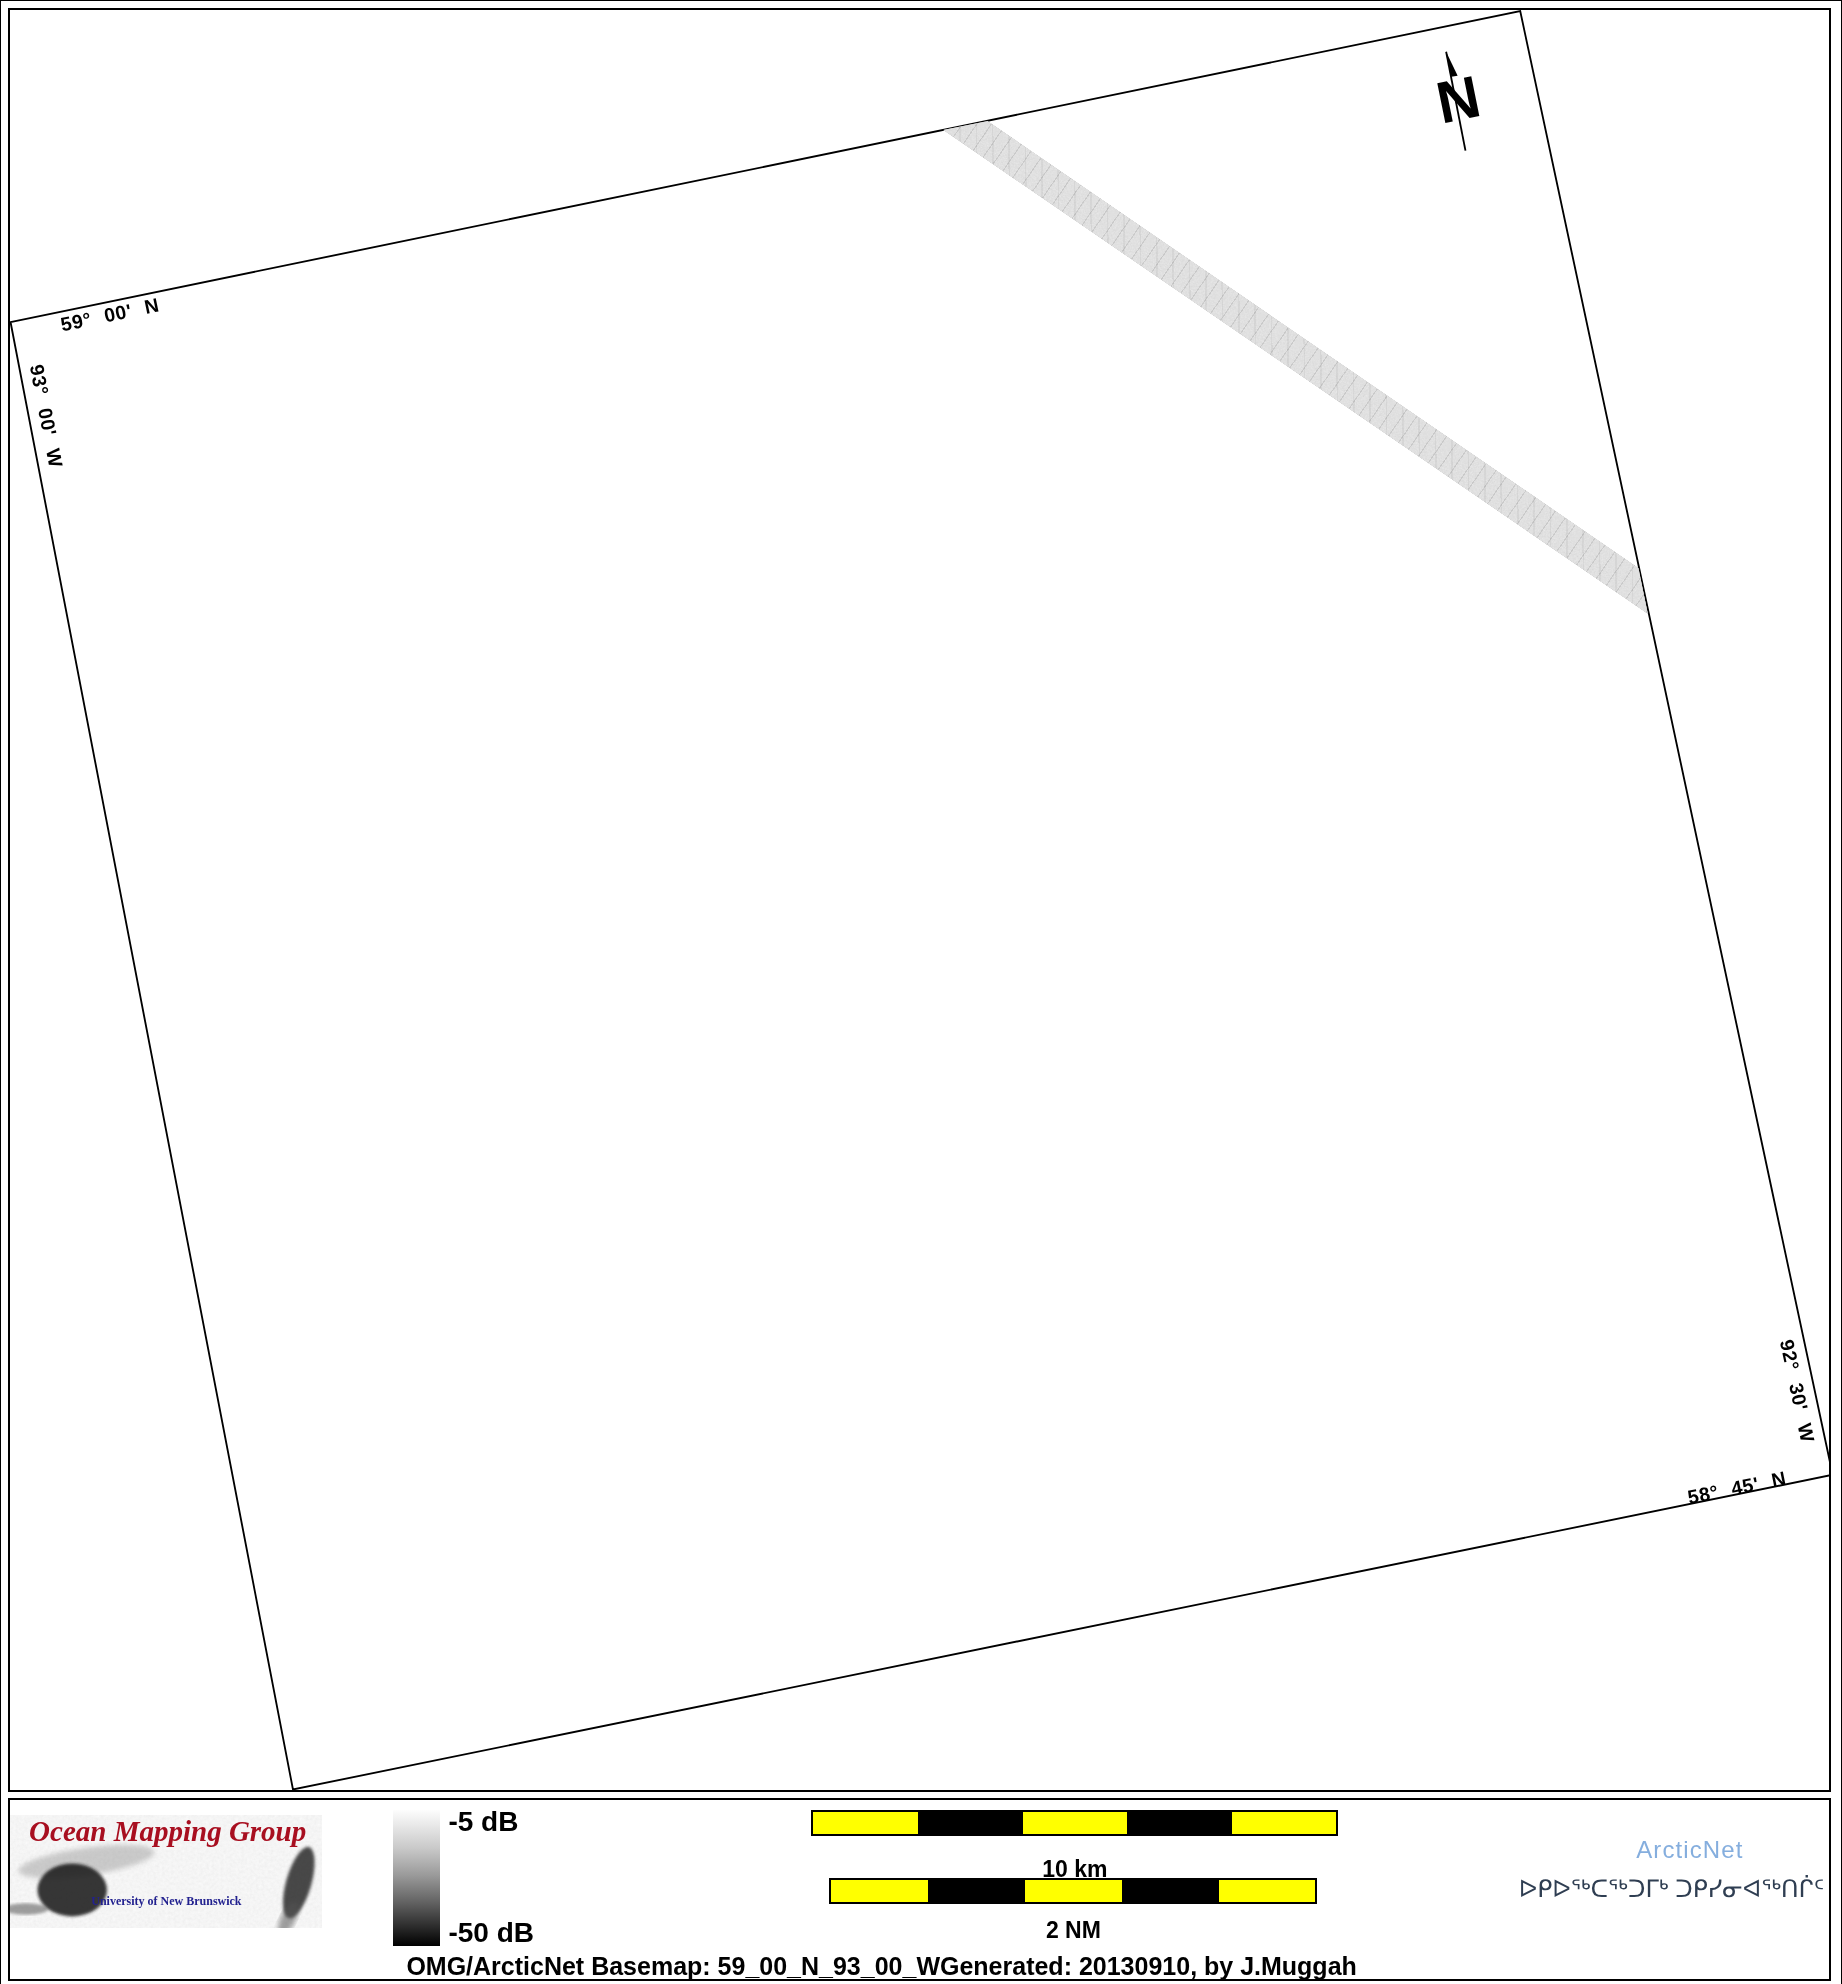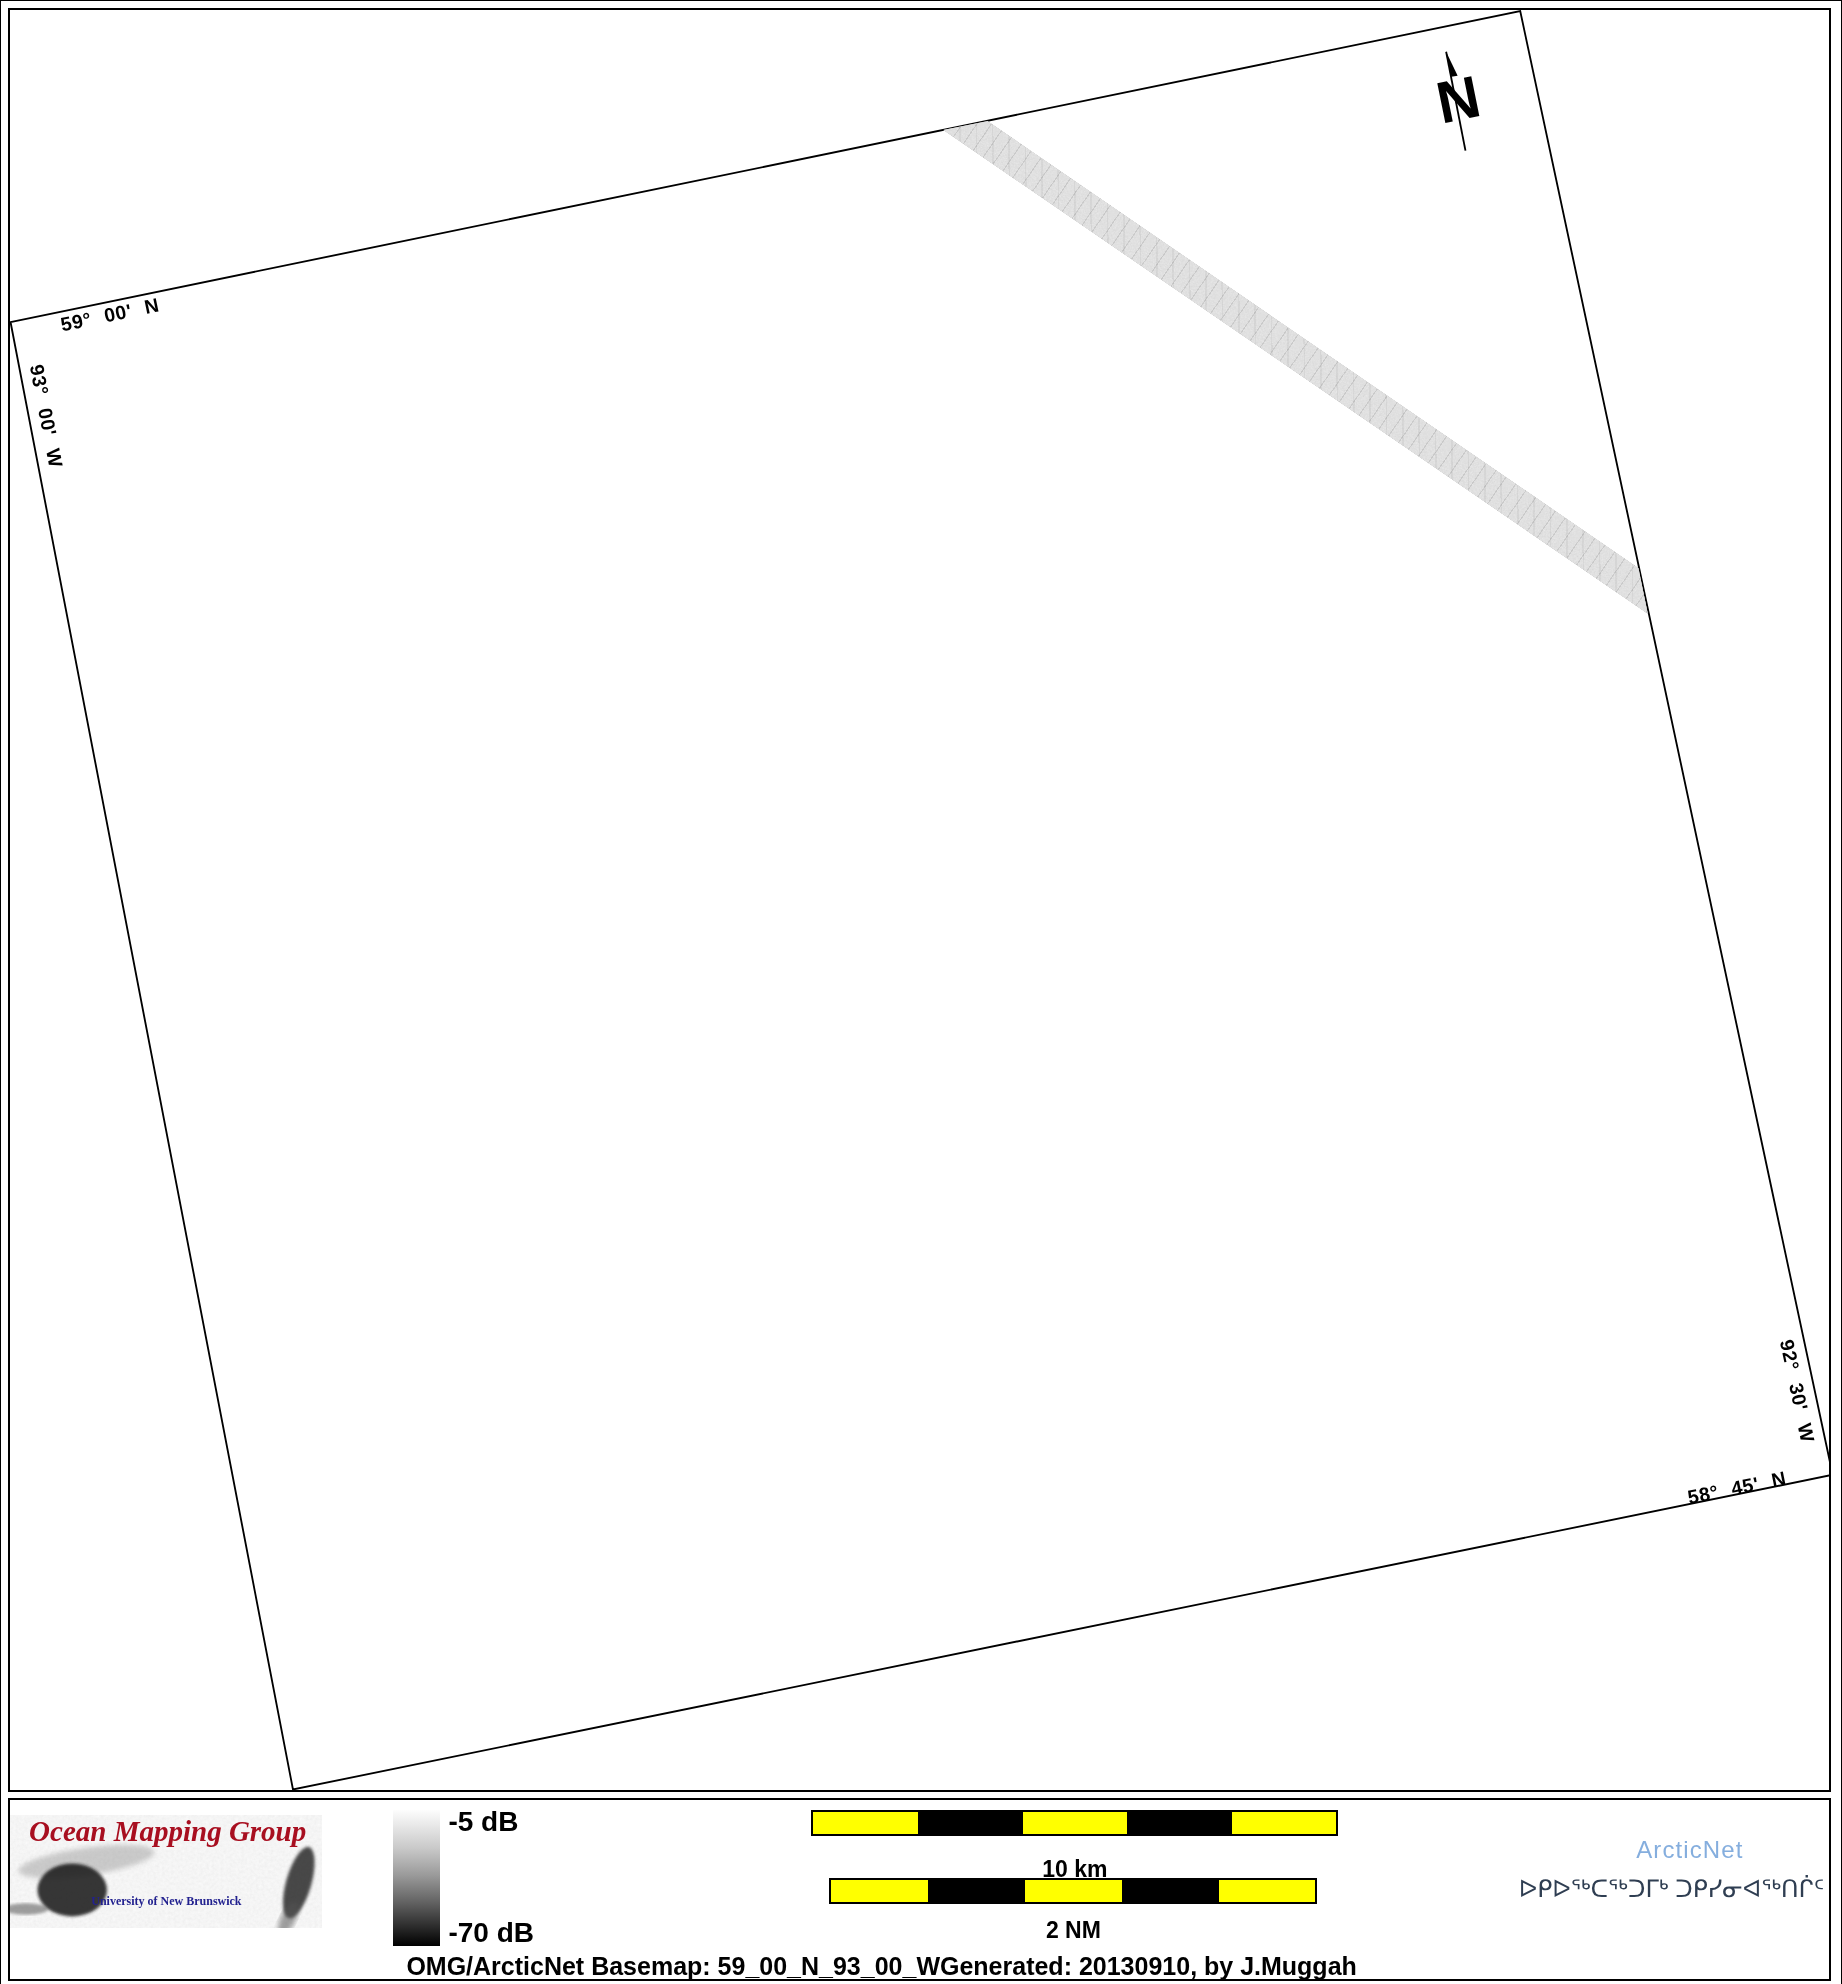--- a/index.html
+++ b/index.html
@@ -165,21 +165,21 @@
       <ellipse cx="548" cy="128" rx="24" ry="70" fill="#2a2a2a" opacity="0.85" filter="url(#soft3)" transform="rotate(16 548 128)"></ellipse>
       <ellipse cx="528" cy="196" rx="14" ry="34" fill="#555" opacity="0.55" filter="url(#soft5)" transform="rotate(26 528 196)"></ellipse>
     </svg>
     <div class="omg-title" style="color: rgb(168, 15, 32);">Ocean Mapping Group</div>
     <div class="omg-univ" style="color: rgb(34, 33, 143);">University of New Brunswick</div>
     <div class="omg-country" style="color: #c2410c; margin-top: 24px;">CANADA</div>
   </div>
 
   <div class="colorbar"></div>
   <div class="cb-label cb-top">-5 dB</div>
-  <div class="cb-label cb-bottom">-70 dB</div>
+  <div class="cb-label cb-bottom">-50 dB</div>
 
   <div class="scalebar sb-km">
       <div class="seg" style="background: rgb(255, 255, 0);"></div>
       <div class="seg" style="background: rgb(0, 0, 0);"></div>
       <div class="seg" style="background: rgb(255, 255, 0);"></div>
       <div class="seg" style="background: rgb(0, 0, 0);"></div>
       <div class="seg" style="background: rgb(255, 255, 0);"></div>
     </div>
   <div class="sb-label sb-km-label">10 km</div>
   <div class="scalebar sb-nm">

